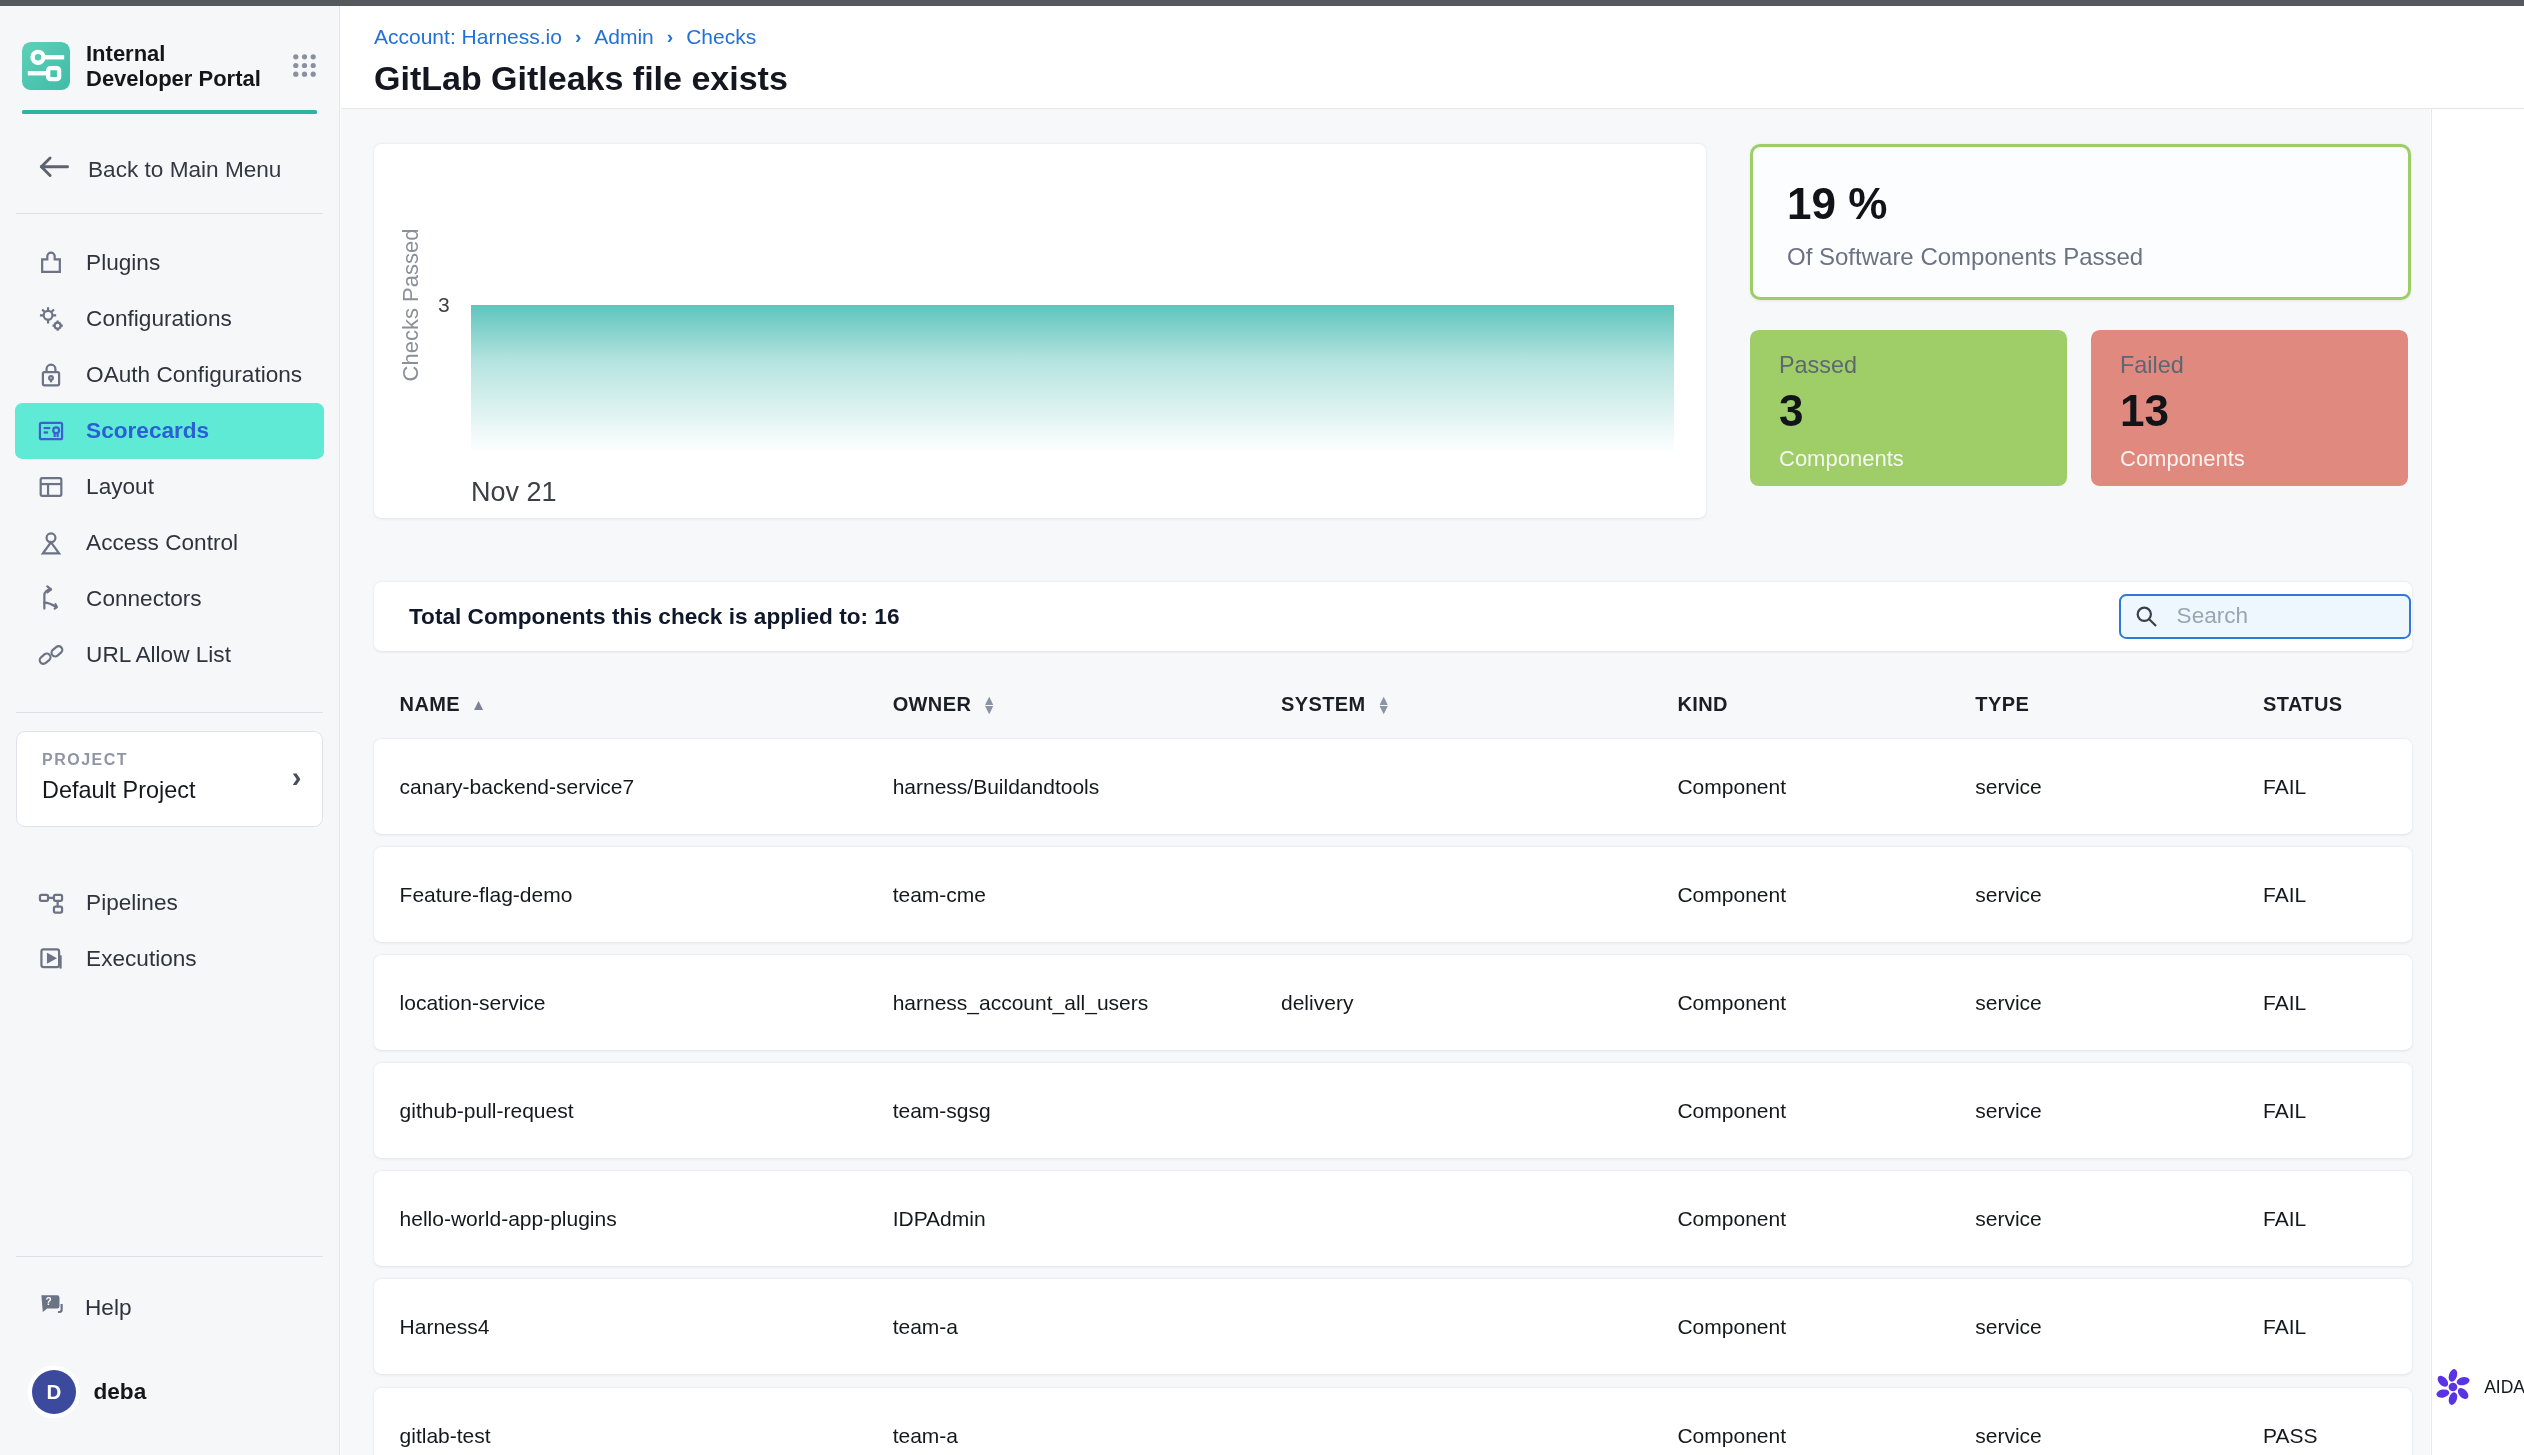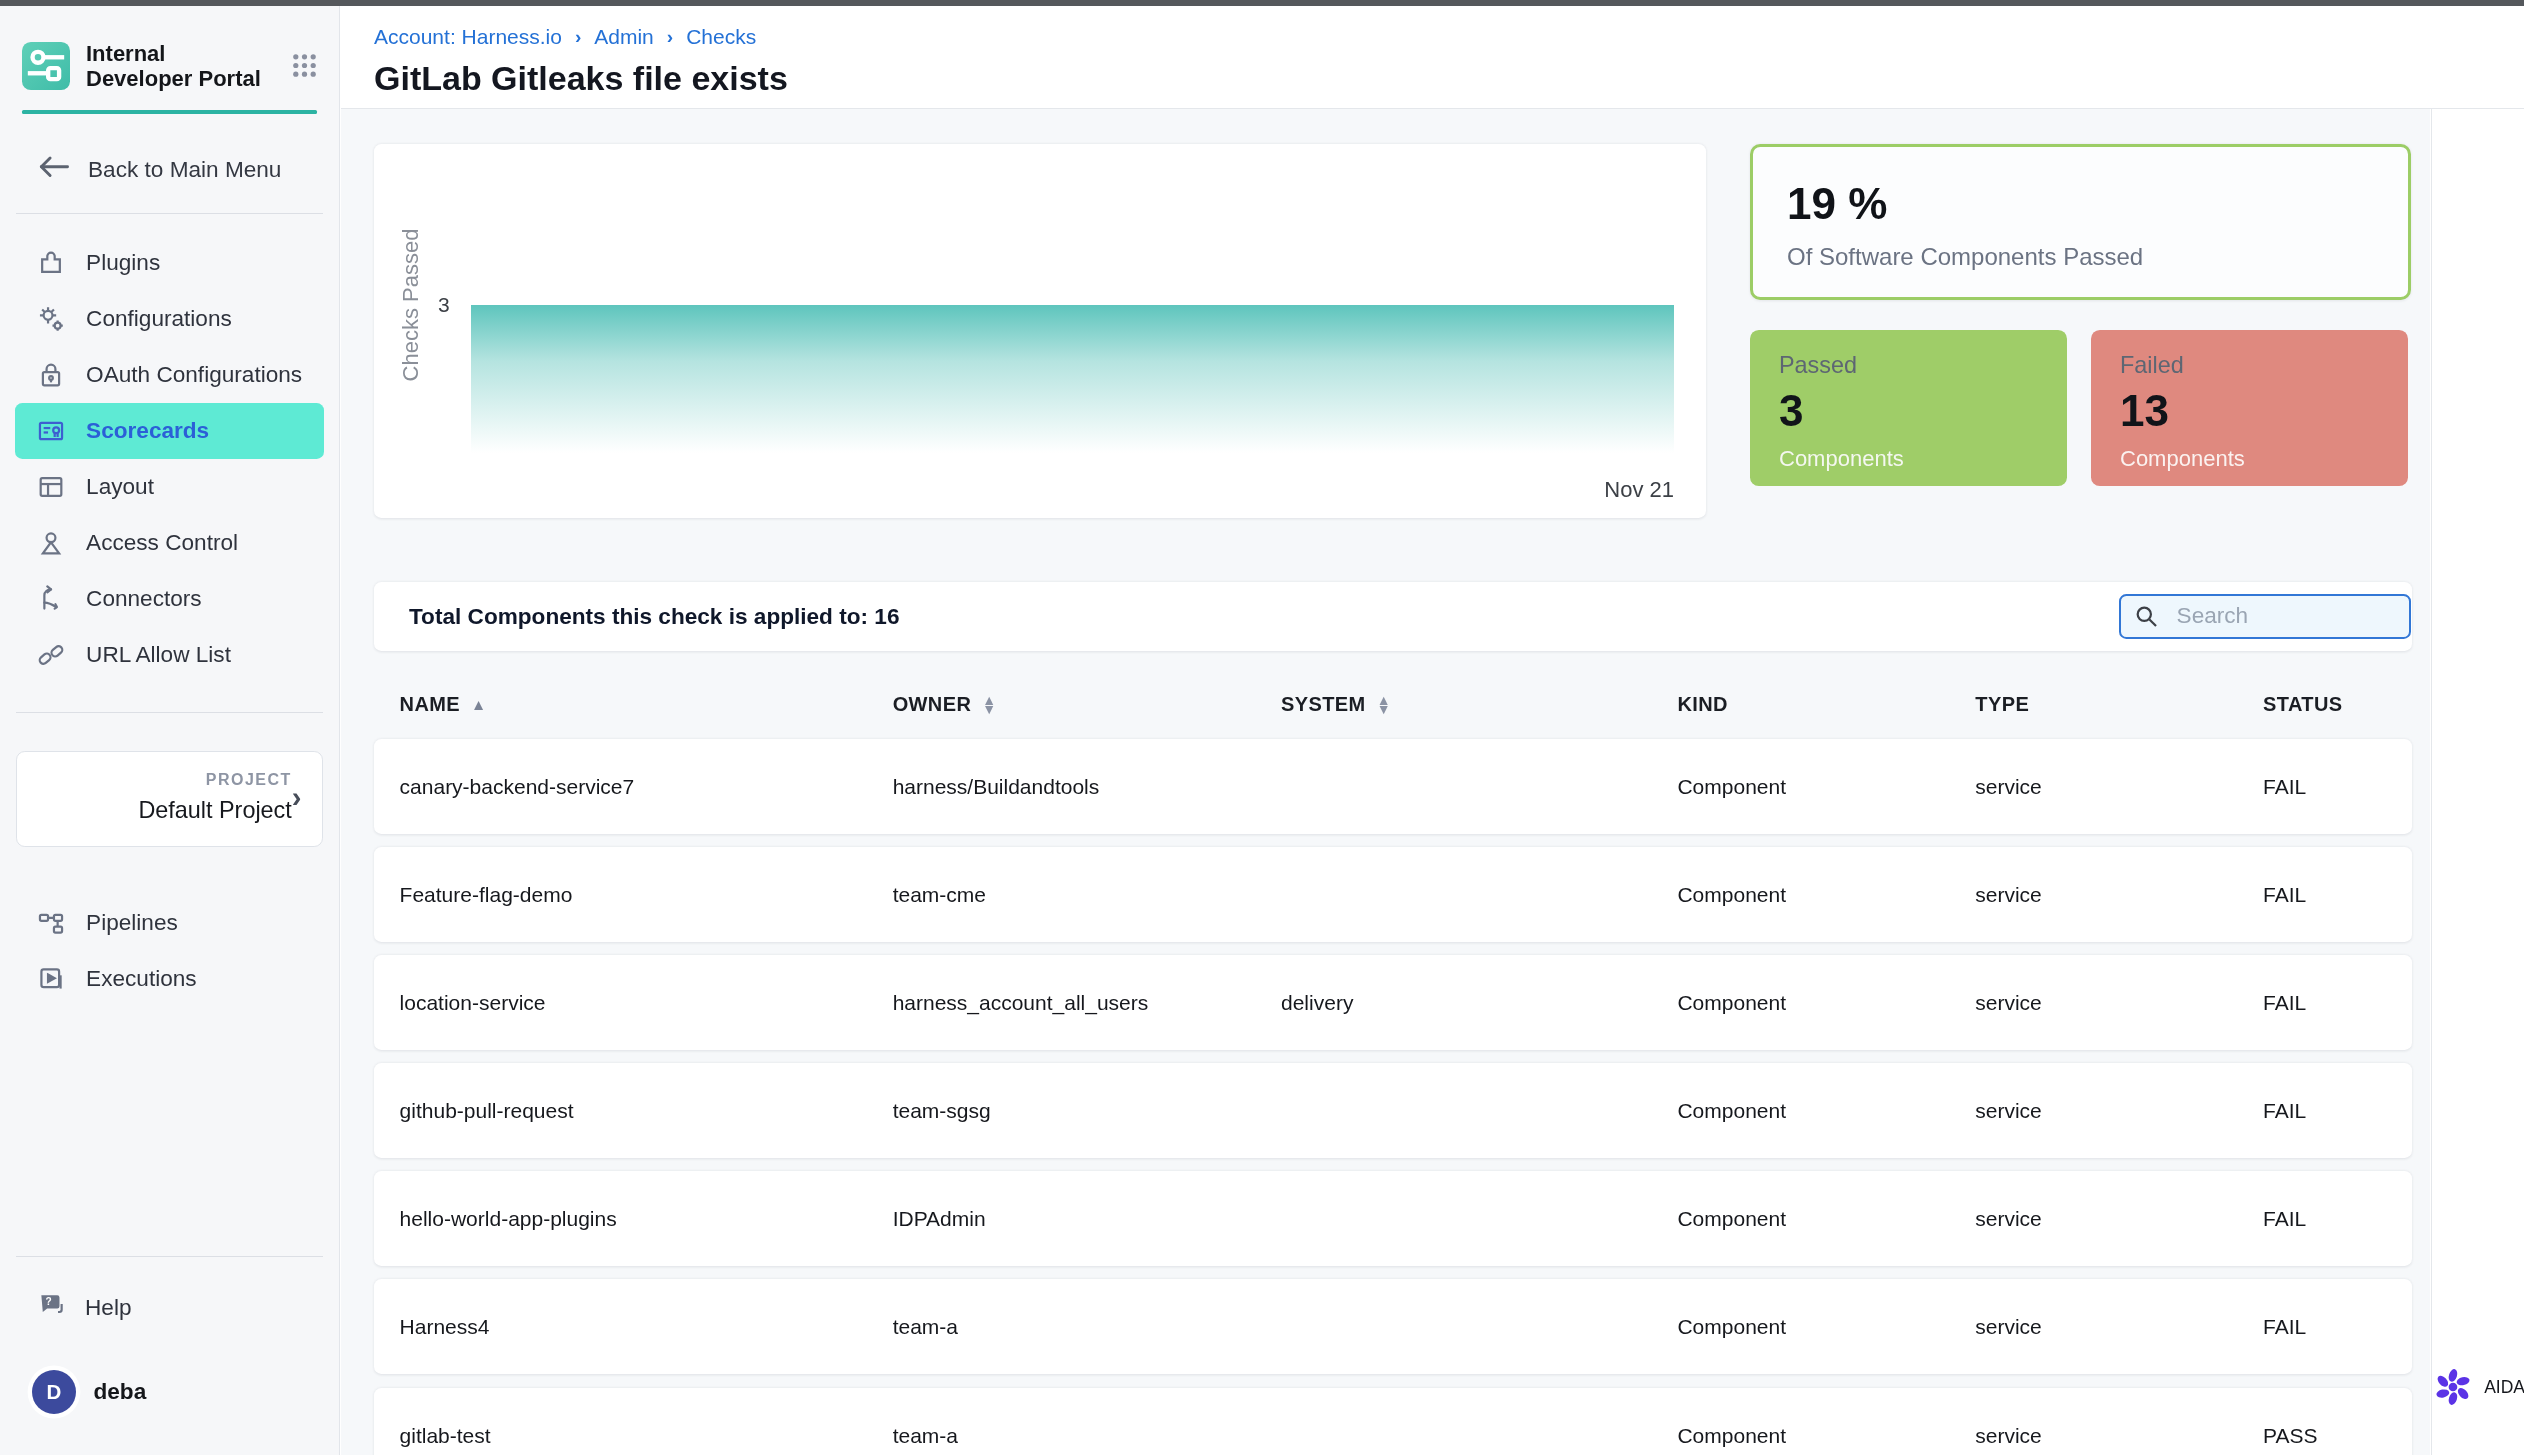--- a/index.html
+++ b/index.html
@@ -34,22 +34,22 @@
   .side-divider { height:0.7px; background:#dcdfe5; margin:29px 16px 0 16px; }
 
   .menu { margin-top:20.5px; }
   .menu-item { display:flex; align-items:center; gap:20.5px; height:56px;
     margin:0 14.6px; padding-left:22px; border-radius:7.3px;
     font-size:22.6px; color:#2f333d; cursor:pointer; }
   .menu-item .mi-icon { width:29px; height:29px; flex:none; color:#6b7385; display:flex; align-items:center; justify-content:center; }
   .menu-item.active { background:#5eead4; color:#2b5fd7; font-weight:700; }
   .menu-item.active .mi-icon { color:#3d5fd0; }
 
-  .project-card { margin:39px 16px 0 16px; background:#ffffff; border:0.7px solid #dfe3e9;
-    border-radius:8.8px; padding:19px 20.5px 22px 25px; display:flex; align-items:center; cursor:pointer;text-align:right; }
+  .project-card { margin:19px 16px 0 16px; background:#ffffff; border:0.7px solid #dfe3e9;
+    border-radius:8.8px; padding:19px 20.5px 22px 25px; display:flex; align-items:center; cursor:pointer; }
   .project-texts { flex:1; }
   .project-label { font-size:16px; letter-spacing:1.5px; color:#8e95a4; font-weight:700; }
   .project-value { font-size:23.4px; color:#16181d; margin-top:7.3px; }
   .project-chevron { color:#474d59; font-size:29px; font-weight:700; }
 
   .tools { margin-top:48px; }
   .bottom-group { margin-top:auto; }
   .help-row { display:flex; align-items:center; gap:19px; margin:34px 0 0 37px;
     font-size:22.6px; color:#2f333d; cursor:pointer; }
   .user-row { display:flex; align-items:center; gap:17.5px; margin:44px 0 41px 32px; cursor:pointer; }
@@ -77,21 +77,21 @@
   .content { position:absolute; left:341px; top:109px; width:2089px; height:1346px; background:#f6f8fa; }
   .card { position:absolute; background:#ffffff; border-radius:7.3px; box-shadow:0 0.7px 2.9px rgba(20,30,50,.10); }
 
   
   .chart-card { left:33px; top:35px; width:1332px; height:374px; }
   .chart-area { position:absolute; left:97px; top:161px; width:1203px; height:148px;
     background:linear-gradient(to bottom, #5ec5bd 0%, rgba(120,205,198,.55) 38%, rgba(255,255,255,0) 100%); }
   .chart-ylabel { position:absolute; left:-73px; top:148px; width:219px; text-align:center;
     transform:rotate(-90deg); font-size:22px; color:#8a8f98; }
   .chart-ytick { position:absolute; left:64px; top:149px; font-size:21px; color:#3c4046; }
-  .chart-xtick { position:absolute; left:97px; top:333px; width:1203px; text-align:right; font-size:22px; color:#3c4046; }
+  .chart-xtick { position:absolute; left:97px; top:333px; width:1203px; text-align:left; font-size:27px; color:#3c4046; }
 
   
   .pct-card { position:absolute; left:1409px; top:35px; width:661px; height:156px; background:#fcfdfe;
     border:3.7px solid #9ccd66; border-radius:10.2px; box-shadow:0 0.7px 2.9px rgba(20,30,50,.08);padding-left:21px; }
   .pct-value { position:absolute; left:34px; top:32px; font-size:44px; font-weight:700; color:#101318; }
   .pct-caption { position:absolute; left:34px; top:96px; font-size:24px; color:#6b7383; }
   .stat-box { position:absolute; top:221px; width:317px; height:156px; border-radius:8.8px; padding:22px 0 0 29px; }
   .stat-passed { left:1409px; background:#9fcd68; }
   .stat-failed { left:1750px; background:#df897f; }
   .stat-label { font-size:23.4px; color:#5d6673; }

